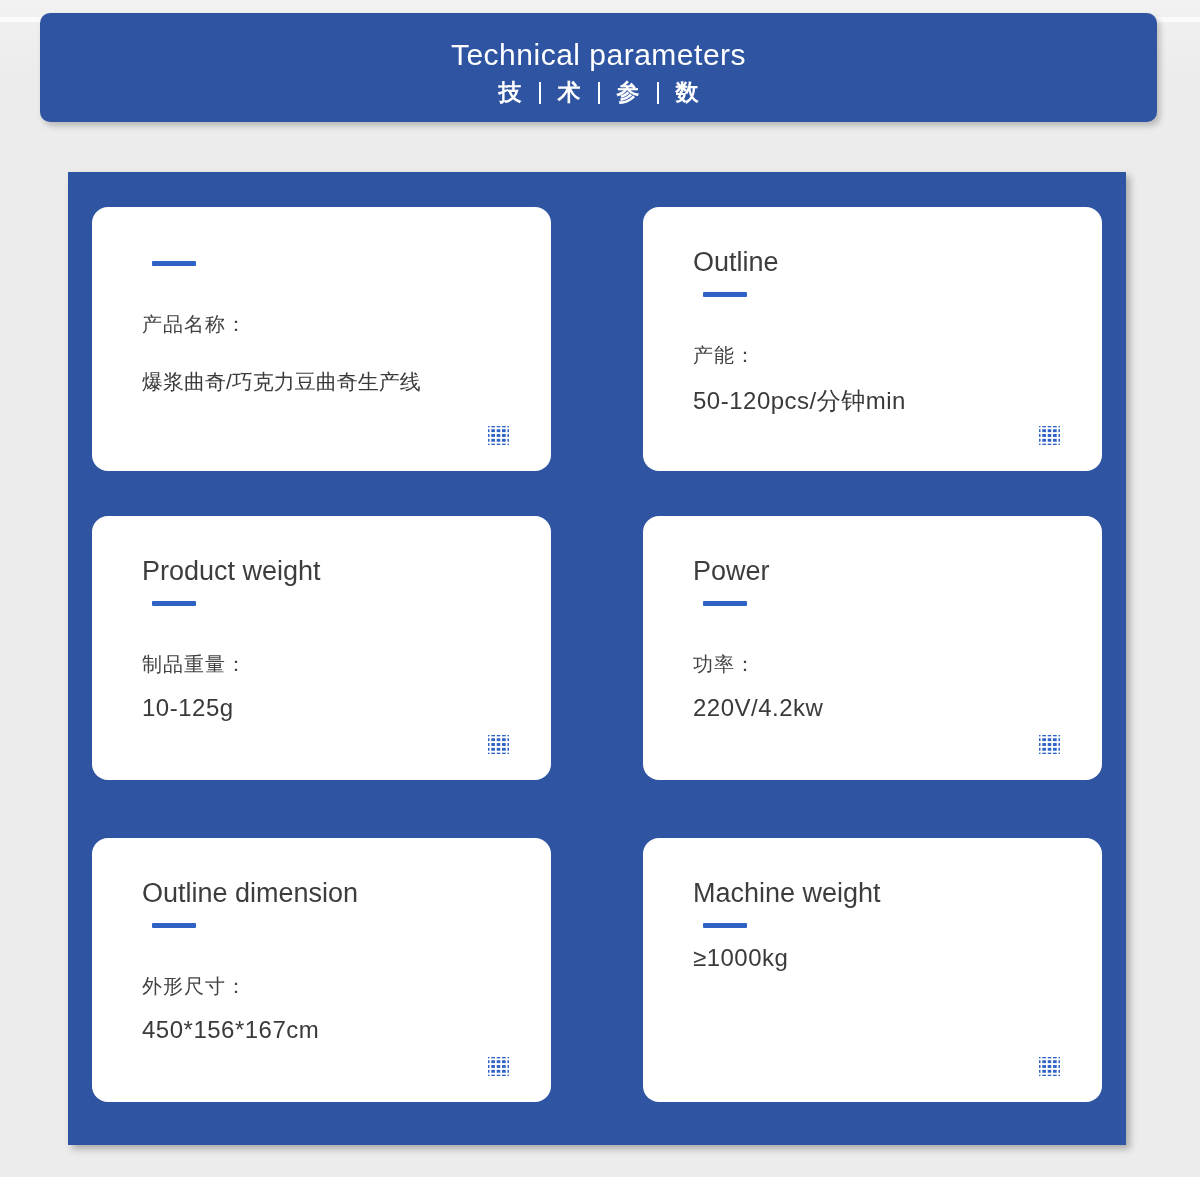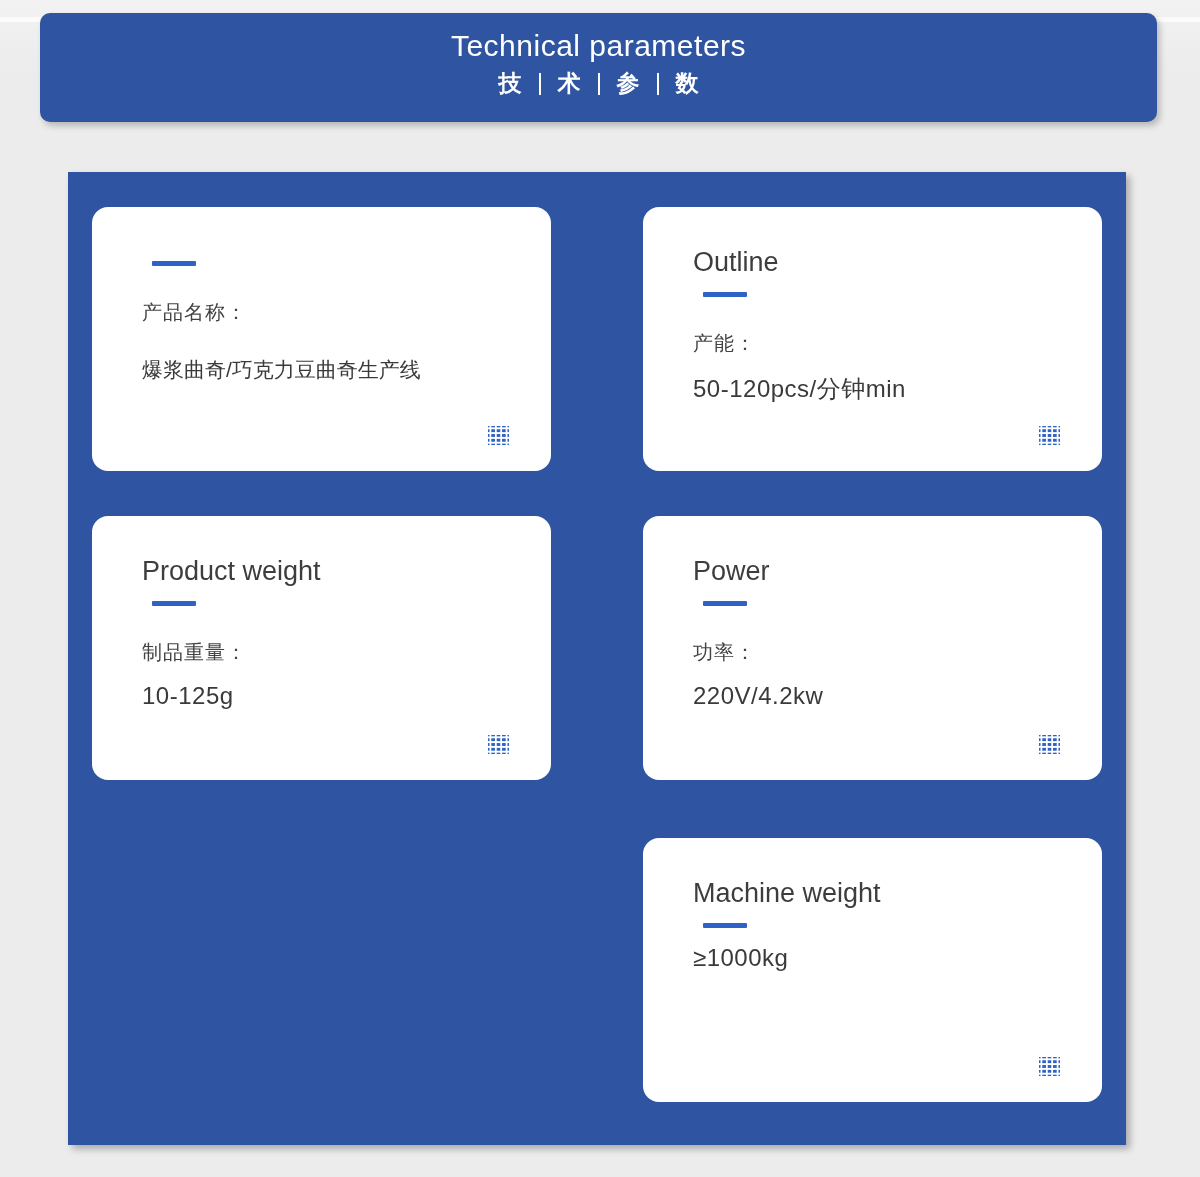--- a/index.html
+++ b/index.html
@@ -29,21 +29,21 @@
   }
   .banner{
     position:absolute;left:40px;top:13px;width:1117px;height:109px;
     background:var(--panel-blue);
     border-radius:10px;
     box-shadow:3px 4px 6px rgba(0,0,0,0.22);
     text-align:center;
     color:var(--banner-text);
   }
   .banner-title{
-    margin-top:16px;
+    margin-top:25px;
     font-size:30px;
     font-weight:400;
     letter-spacing:0.5px;
   }
   .banner-subtitle{
     margin-top:5px;
     font-size:23px;
     font-weight:700;
     display:flex;
     align-items:center;
@@ -78,21 +78,21 @@
     color:var(--heading-text);
     line-height:1.15;
   }
   .title-underline{
     width:44px;height:5px;
     background:var(--accent-blue);
     margin:14px 0 0 10px;
     border-radius:1px;
   }
   .card-label{
-    margin-top:33px;
+    margin-top:45px;
     font-size:20px;
     color:#424242;
     letter-spacing:1px;
   }
   .card-value{
     margin-top:16px;
     font-size:24px;
     color:var(--body-text);
     letter-spacing:0.5px;
   }
@@ -156,20 +156,27 @@
     </section>
 
     <section class="card col-b row-2">
       <h2 class="card-title">Power</h2>
       <div class="title-underline"></div>
       <div class="card-label">功率：</div>
       <div class="card-value">220V/4.2kw</div>
       <span class="dots-icon"></span>
     </section>
 
+    <section class="card col-a row-3">
+      <h2 class="card-title">Outline dimension</h2>
+      <div class="title-underline"></div>
+      <div class="card-label">外形尺寸：</div>
+      <div class="card-value">450*156*167cm</div>
+      <span class="dots-icon"></span>
+    </section>
 
     <section class="card col-b row-3">
       <h2 class="card-title">Machine weight</h2>
       <div class="title-underline"></div>
       <div class="card-value">≥1000kg</div>
       <span class="dots-icon"></span>
     </section>
 
   </main>
 </div>

